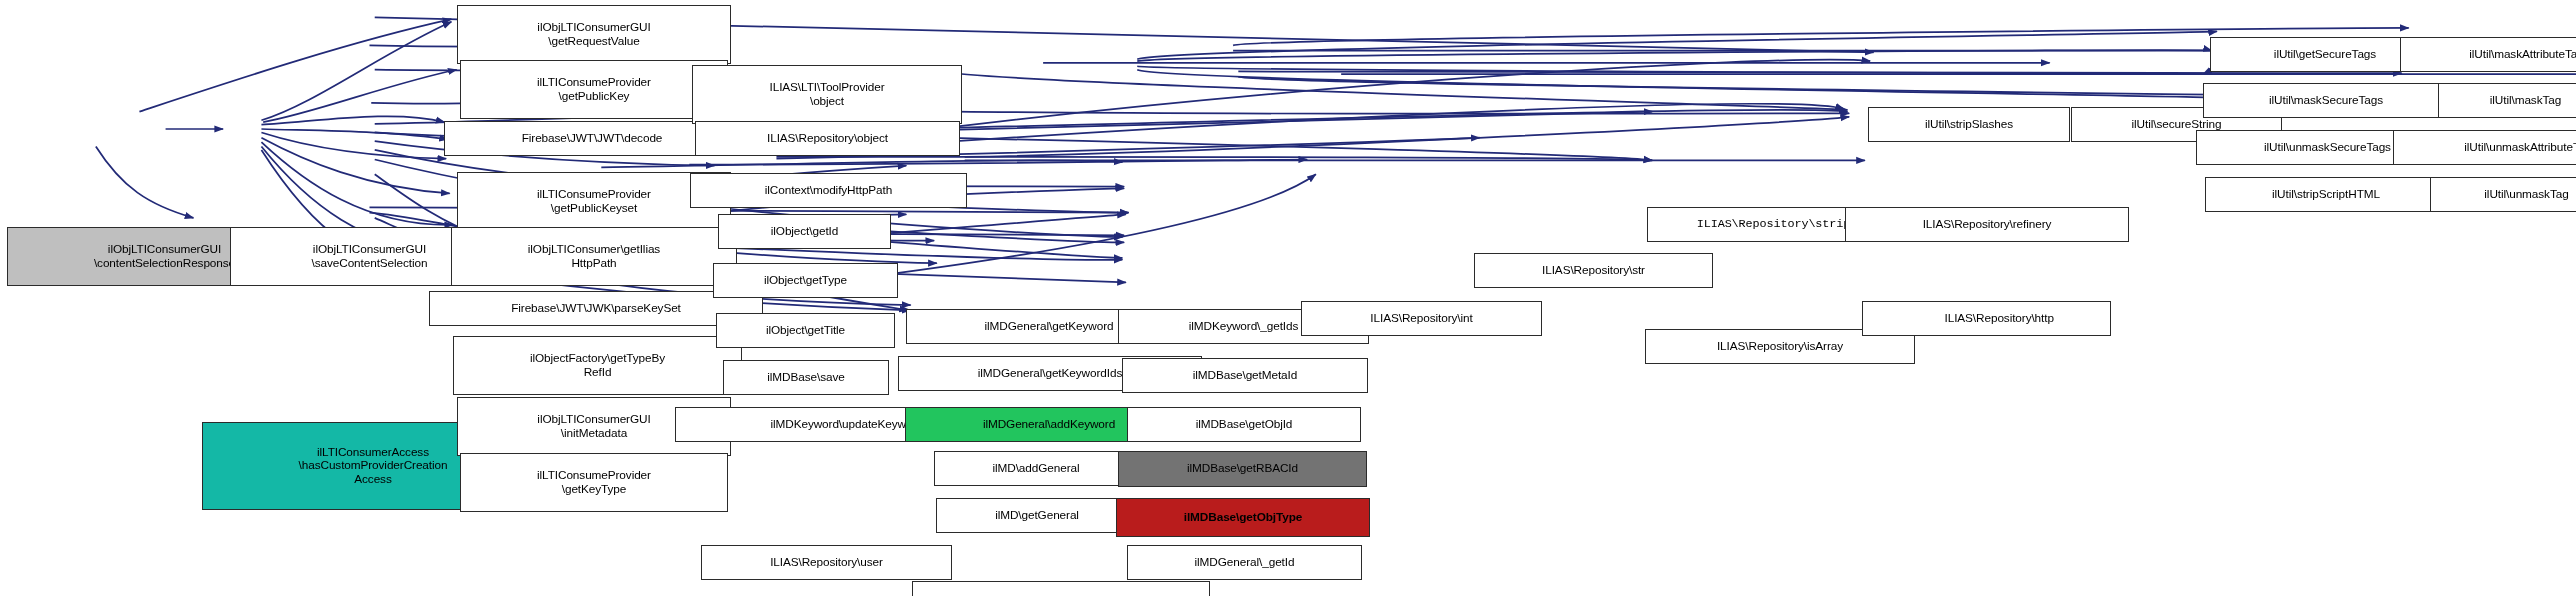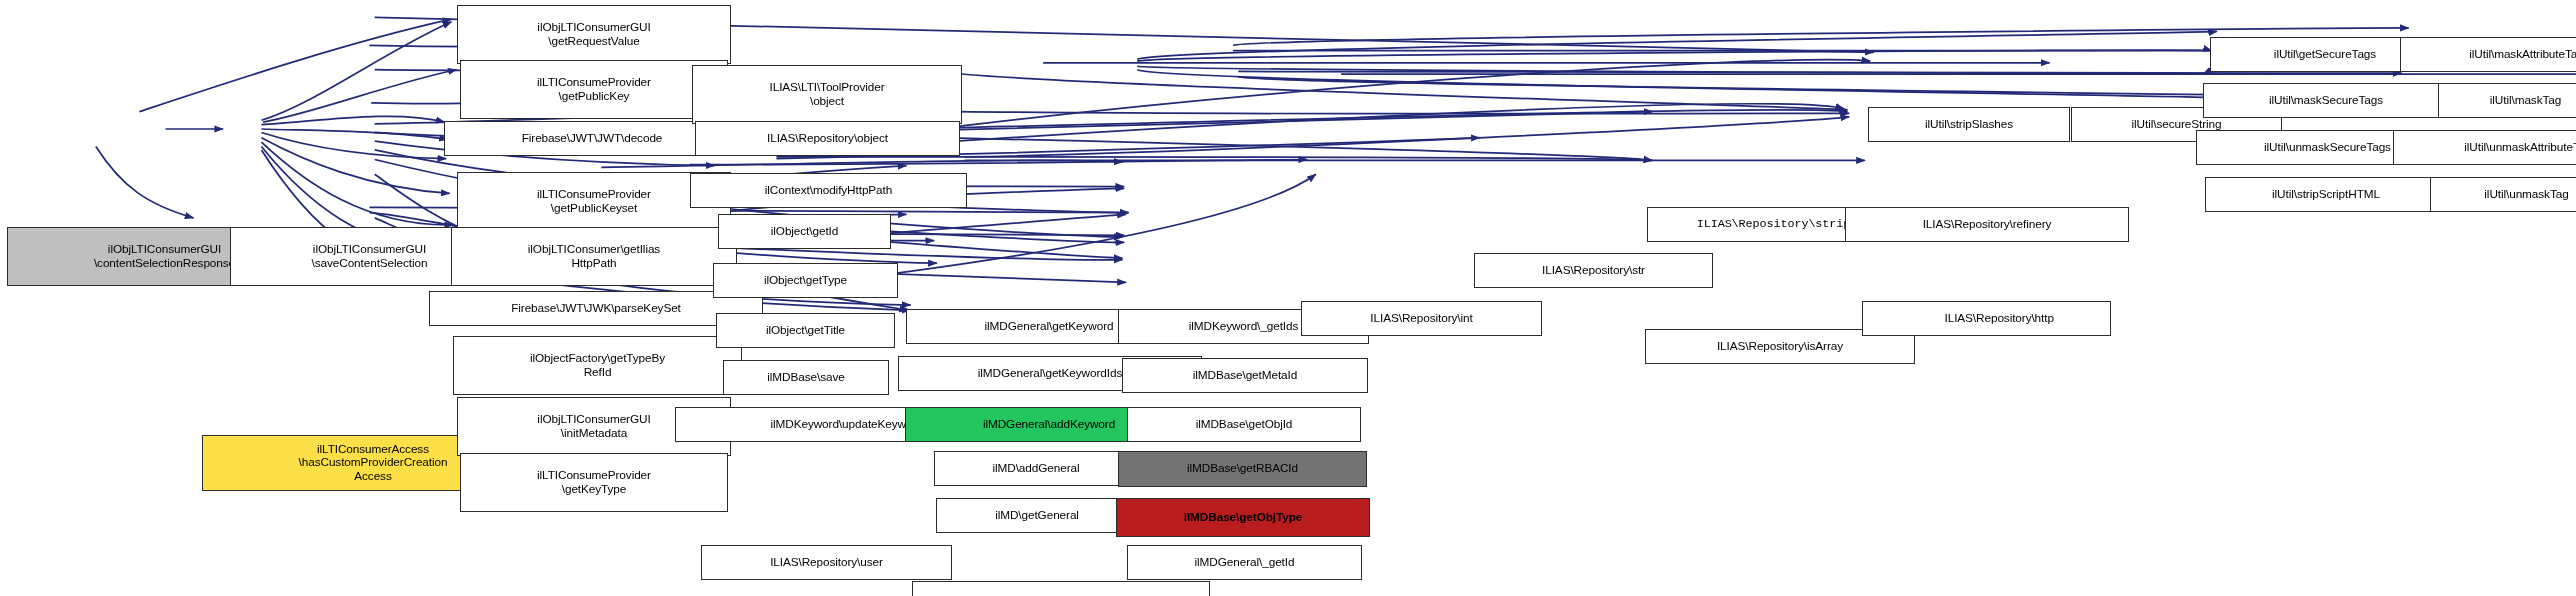--- a/index.html
+++ b/index.html
@@ -132,21 +132,21 @@
       <path d="M1421,88 C1450,98 2750,110 2788,112"></path>
 
       <path d="M1539,85 C1560,85 2990,85 2996,85"></path>
     </g>
   </svg>
   <div id="nodes">
       <div class="node root" style="left: 7px; top: 227px; width: 315px; height: 59px; background: rgb(191, 191, 191); border-color: rgb(43, 43, 43); color: rgb(0, 0, 0);">ilObjLTIConsumerGUI
 \contentSelectionResponse</div>
       <div class="node" style="left: 230px; top: 227px; width: 279px; height: 59px; background: rgb(255, 255, 255); border-color: rgb(43, 43, 43); color: rgb(0, 0, 0);">ilObjLTIConsumerGUI
 \saveContentSelection</div>
-      <div class="node" style="left: 202px; top: 435px; width: 342px; height: 56px; background: #fde047; border-color: rgb(43, 43, 43); color: rgb(0, 0, 0);">ilLTIConsumerAccess
+      <div class="node" style="left: 202px; top: 422px; width: 342px; height: 88px; background: #14b8a6; border-color: rgb(43, 43, 43); color: rgb(0, 0, 0);">ilLTIConsumerAccess
 \hasCustomProviderCreation
 Access</div>
       <div class="node" style="left: 457px; top: 5.2px; width: 274px; height: 59px; background: rgb(255, 255, 255); border-color: rgb(43, 43, 43); color: rgb(0, 0, 0);">ilObjLTIConsumerGUI
 \getRequestValue</div>
       <div class="node" style="left: 460px; top: 60px; width: 268px; height: 59px; background: rgb(255, 255, 255); border-color: rgb(43, 43, 43); color: rgb(0, 0, 0);">ilLTIConsumeProvider
 \getPublicKey</div>
       <div class="node" style="left: 444px; top: 121px; width: 296px; height: 35px; background: rgb(255, 255, 255); border-color: rgb(43, 43, 43); color: rgb(0, 0, 0);">Firebase\JWT\JWT\decode</div>
       <div class="node" style="left: 457px; top: 172px; width: 274px; height: 59px; background: rgb(255, 255, 255); border-color: rgb(43, 43, 43); color: rgb(0, 0, 0);">ilLTIConsumeProvider
 \getPublicKeyset</div>
       <div class="node" style="left: 451px; top: 227px; width: 286px; height: 59px; background: rgb(255, 255, 255); border-color: rgb(43, 43, 43); color: rgb(0, 0, 0);">ilObjLTIConsumer\getIlias

